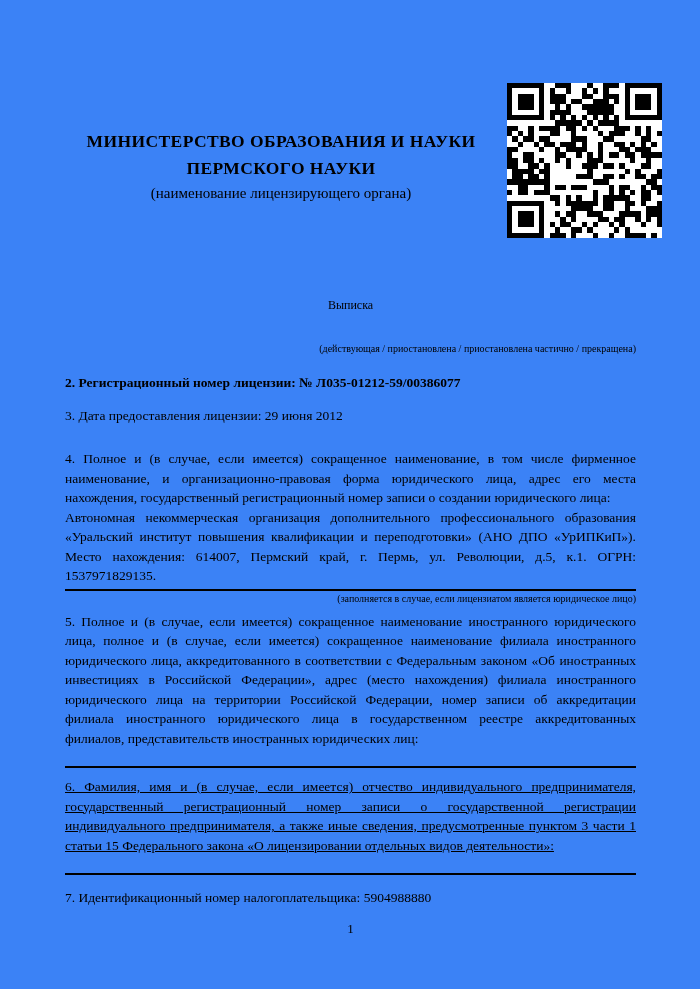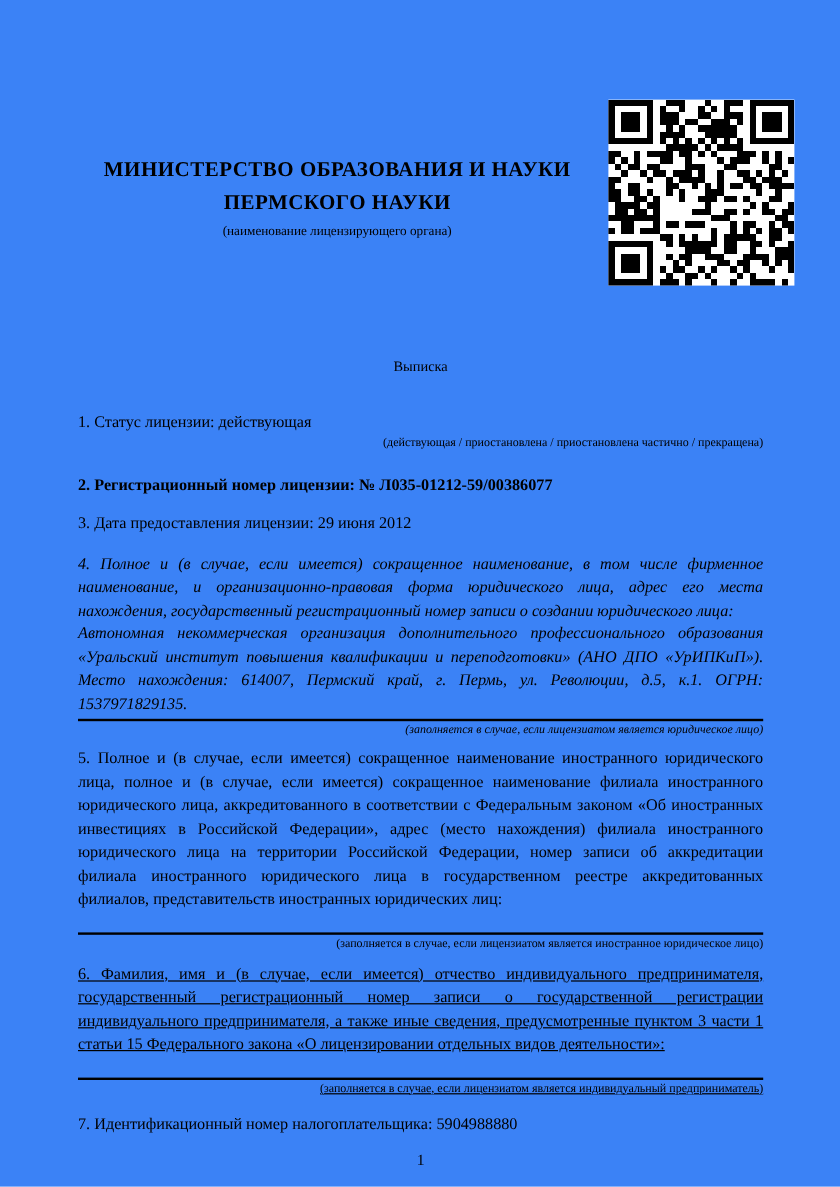--- a/index.html
+++ b/index.html
@@ -29,21 +29,21 @@
   }
   .ministry-line {
     font-weight: bold;
     font-size: 17.5px;
     line-height: 27px;
     letter-spacing: 0.4px;
     white-space: nowrap;
   }
   .ministry-caption {
     margin-top: 5px;
-    font-size: 11px;
+    font-size: 15px;
     line-height: 12px;
     text-align: center;
   }
   .title-block {
     margin-top: 96px;
     text-align: center;
     font-size: 12px;
     line-height: 21px;
   }
   .item { margin: 0; }
@@ -62,21 +62,21 @@
   .rule {
     height: 0;
     border-top: 2px solid #000000;
     margin-top: 3px;
   }
   .rule-gap { margin-top: 12px; }
   .blank-line { height: 6px; }
   .i1 { margin-top: 26px; }
   .i2 { margin-top: 18px; font-weight: bold; }
   .i3 { margin-top: 13px; }
-  .i4 { margin-top: 14px; font-style: italic; }
+  .i4 { margin-top: 24px; }
   .i5 { margin-top: 7px; }
   .i6 { margin-top: 9px; text-decoration: underline; }
   .i7 { margin-top: 13px; }
   .page-number {
     margin-top: 12px;
     text-align: center;
     font-size: 13px;
     line-height: 17px;
   }
 </style>
@@ -513,21 +513,20 @@
     <div class="ministry-line">МИНИСТЕРСТВО ОБРАЗОВАНИЯ И НАУКИ</div>
     <div class="ministry-line">ПЕРМСКОГО НАУКИ</div>
     <div class="ministry-caption">(наименование лицензирующего органа)</div>
   </header>
 
   <section class="title-block">
     <div>Выписка</div>
   </section>
 
   <section class="item i1">
-    <p class="body">1. Статус лицензии: действующая</p>
     <p class="hint">(действующая / приостановлена / приостановлена частично / прекращена)</p>
   </section>
 
   <section class="item i2">
     <p class="body">2. Регистрационный номер лицензии: № Л035-01212-59/00386077</p>
   </section>
 
   <section class="item i3">
     <p class="body">3. Дата предоставления лицензии: 29 июня 2012</p>
   </section>
@@ -536,28 +535,26 @@
     <p class="body just">4. Полное и (в случае, если имеется) сокращенное наименование, в том числе фирменное наименование, и организационно-правовая форма юридического лица, адрес его места нахождения, государственный регистрационный номер записи о создании юридического лица:</p>
     <p class="body just">Автономная некоммерческая организация дополнительного профессионального образования «Уральский институт повышения квалификации и переподготовки» (АНО ДПО «УрИПКиП»). Место нахождения: 614007, Пермский край, г. Пермь, ул. Революции, д.5, к.1. ОГРН: 1537971829135.</p>
     <div class="rule"></div>
     <p class="hint">(заполняется в случае, если лицензиатом является юридическое лицо)</p>
   </section>
 
   <section class="item i5">
     <p class="body just">5. Полное и (в случае, если имеется) сокращенное наименование иностранного юридического лица, полное и (в случае, если имеется) сокращенное наименование филиала иностранного юридического лица, аккредитованного в соответствии с Федеральным законом «Об иностранных инвестициях в Российской Федерации», адрес (место нахождения) филиала иностранного юридического лица на территории Российской Федерации, номер записи об аккредитации филиала иностранного юридического лица в государственном реестре аккредитованных филиалов, представительств иностранных юридических лиц:</p>
     <div class="blank-line"></div>
     <div class="rule rule-gap"></div>
-    <p class="hint">(заполняется в случае, если лицензиатом является иностранное юридическое лицо)</p>
   </section>
 
   <section class="item i6">
     <p class="body just">6. Фамилия, имя и (в случае, если имеется) отчество индивидуального предпринимателя, государственный регистрационный номер записи о государственной регистрации индивидуального предпринимателя, а также иные сведения, предусмотренные пунктом 3 части 1 статьи 15 Федерального закона «О лицензировании отдельных видов деятельности»:</p>
     <div class="blank-line"></div>
     <div class="rule rule-gap"></div>
-    <p class="hint">(заполняется в случае, если лицензиатом является индивидуальный предприниматель)</p>
   </section>
 
   <section class="item i7">
     <p class="body">7. Идентификационный номер налогоплательщика: 5904988880</p>
   </section>
 
   <footer class="page-number">1</footer>
 
 </main>
 

